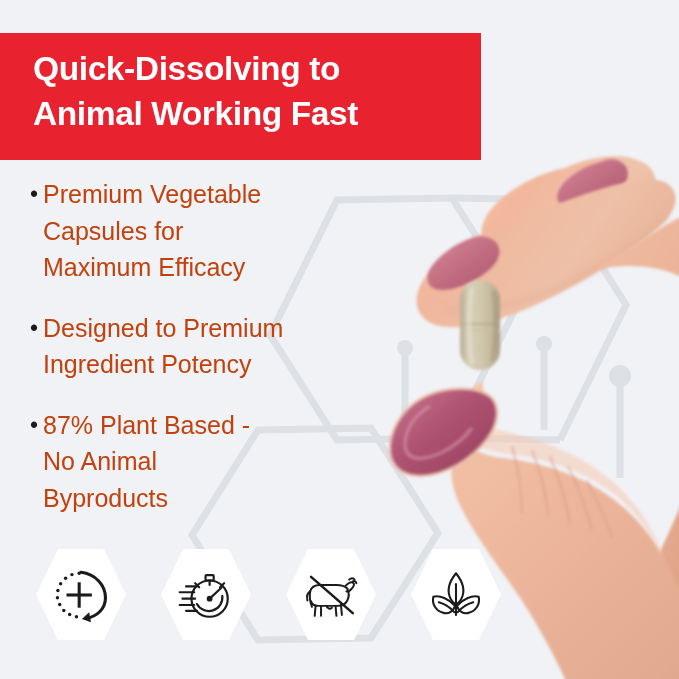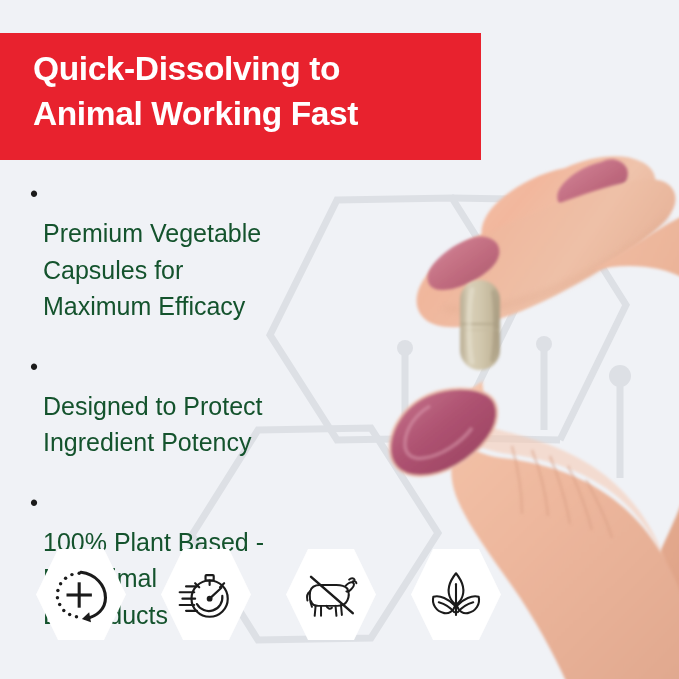--- a/index.html
+++ b/index.html
@@ -67,26 +67,25 @@
     margin-bottom: 24px;
   }
   .bullet-dot {
     color: #1b1b1b;
     font-size: 23px;
     line-height: 36px;
     width: 13px;
     flex: 0 0 13px;
   }
   .bullet-text {
-    color: #14532d;
+    color: #c2410c;
     font-size: 25px;
     line-height: 36.5px;
     font-weight: 400;
     white-space: pre-line;
-    margin-top: 39px;
   }
 
   
   #badges {
     position: absolute;
     left: 35px;
     top: 547px;
     display: flex;
     gap: 33px;
   }
@@ -274,26 +273,26 @@
 
   <div id="bullets">
     <div class="bullet">
       <span class="bullet-dot">•</span>
       <span class="bullet-text">Premium Vegetable
 Capsules for
 Maximum Efficacy</span>
     </div>
     <div class="bullet">
       <span class="bullet-dot">•</span>
-      <span class="bullet-text">Designed to Protect
+      <span class="bullet-text">Designed to Premium
 Ingredient Potency</span>
     </div>
     <div class="bullet">
       <span class="bullet-dot">•</span>
-      <span class="bullet-text">100% Plant Based -
+      <span class="bullet-text">87% Plant Based -
 No Animal
 Byproducts</span>
     </div>
   </div>
 
   <div id="badges">
 
     <div class="badge">
       <svg class="hex-bg" viewBox="0 0 92 95" xmlns="http://www.w3.org/2000/svg">
         <polygon points="23,2 69,2 91,47.5 69,93 23,93 1,47.5" fill="#ffffff"></polygon>

